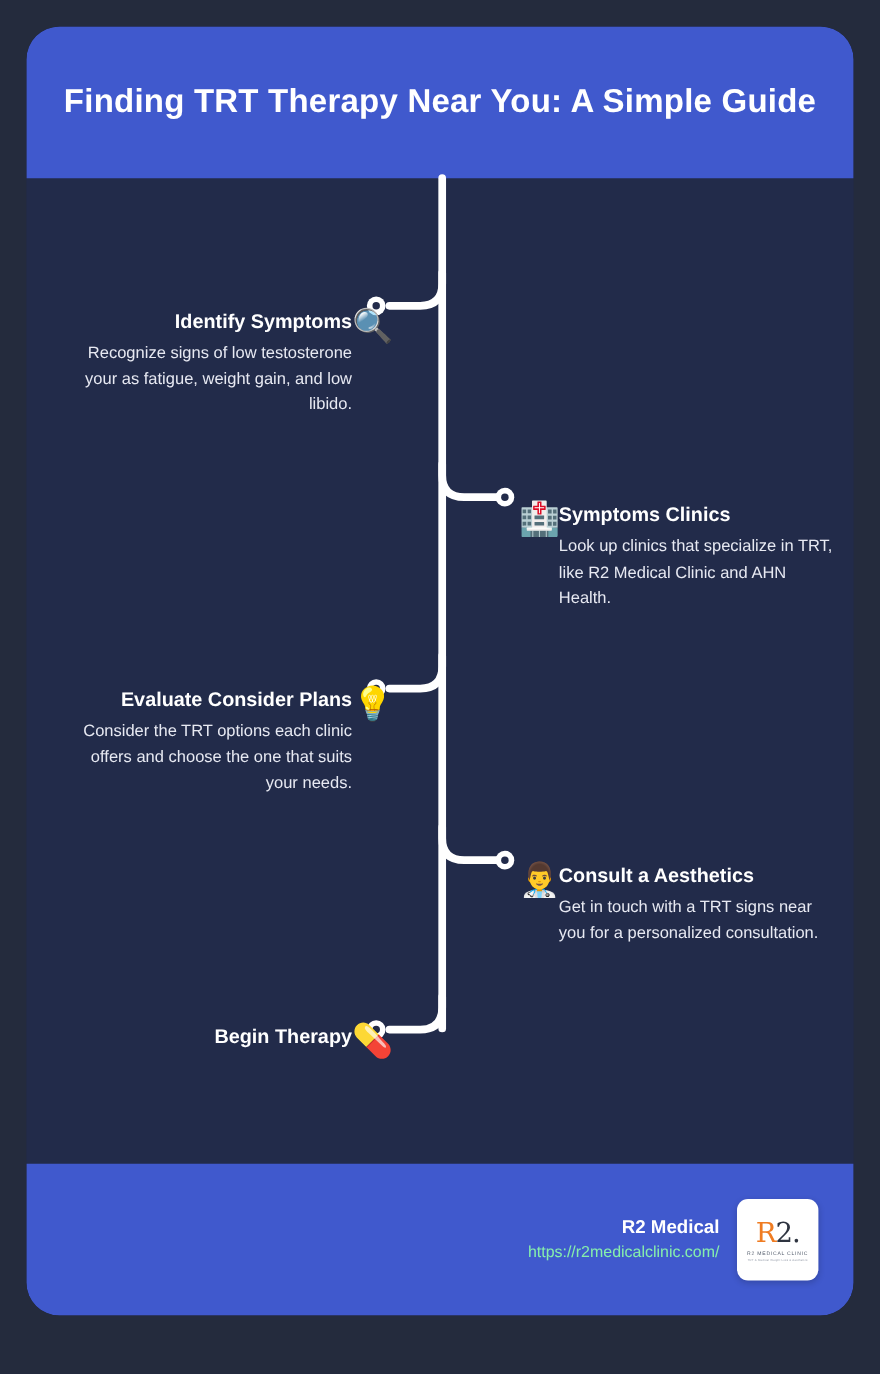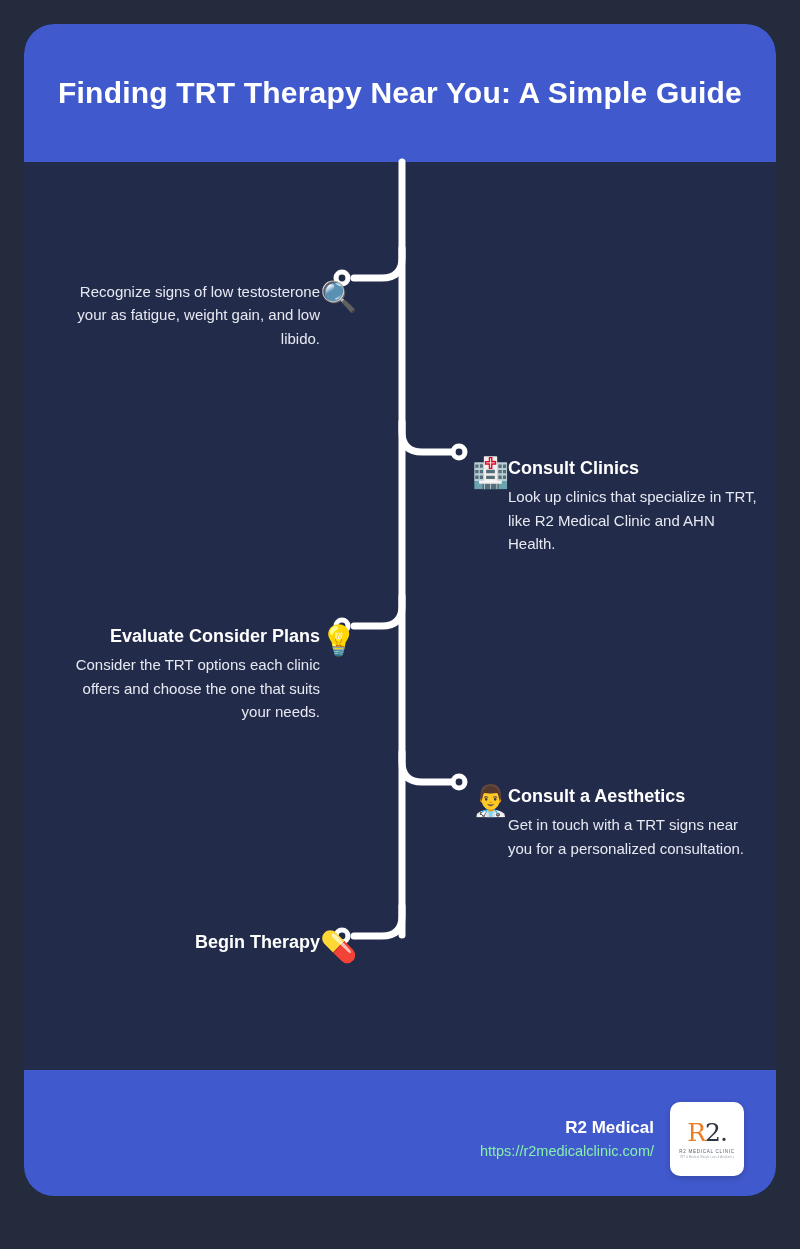--- a/index.html
+++ b/index.html
@@ -65,21 +65,20 @@
     width: 752px;
     height: 138px;
     background: #4059cd;
     border-bottom-left-radius: 30px;
     border-bottom-right-radius: 30px;
     display: flex;
     align-items: center;
     justify-content: flex-end;
     box-sizing: border-box;
     padding-right: 32px;
-    margin-top: 12px;
   }
   .footer-text {
     text-align: right;
     margin-right: 16px;
   }
   .footer-brand {
     color: #ffffff;
     font-size: 17px;
     font-weight: bold;
     line-height: 1.5;
@@ -218,29 +217,30 @@
 
       <circle cx="435" cy="758" r="8.5" fill="#ffffff"></circle>
       <circle cx="435" cy="758" r="3.4" fill="#222b4a"></circle>
 
       <circle cx="318" cy="912" r="8.5" fill="#ffffff"></circle>
       <circle cx="318" cy="912" r="3.4" fill="#222b4a"></circle>
     </svg>
 
     <div class="step step-left" id="step-1">
       <div class="step-body">
+        <p class="step-title">Identify Symptoms</p>
         <p class="step-desc">Recognize signs of low testosterone your as fatigue, weight gain, and low libido.</p>
       </div>
       <div class="step-emoji">🔍</div>
     </div>
 
     <div class="step step-right" id="step-2">
       <div class="step-emoji">🏥</div>
       <div class="step-body">
-        <p class="step-title">Consult Clinics</p>
+        <p class="step-title">Symptoms Clinics</p>
         <p class="step-desc">Look up clinics that specialize in TRT, like R2 Medical Clinic and AHN Health.</p>
       </div>
     </div>
 
     <div class="step step-left" id="step-3">
       <div class="step-body">
         <p class="step-title">Evaluate Consider Plans</p>
         <p class="step-desc">Consider the TRT options each clinic offers and choose the one that suits your needs.</p>
       </div>
       <div class="step-emoji">💡</div>

